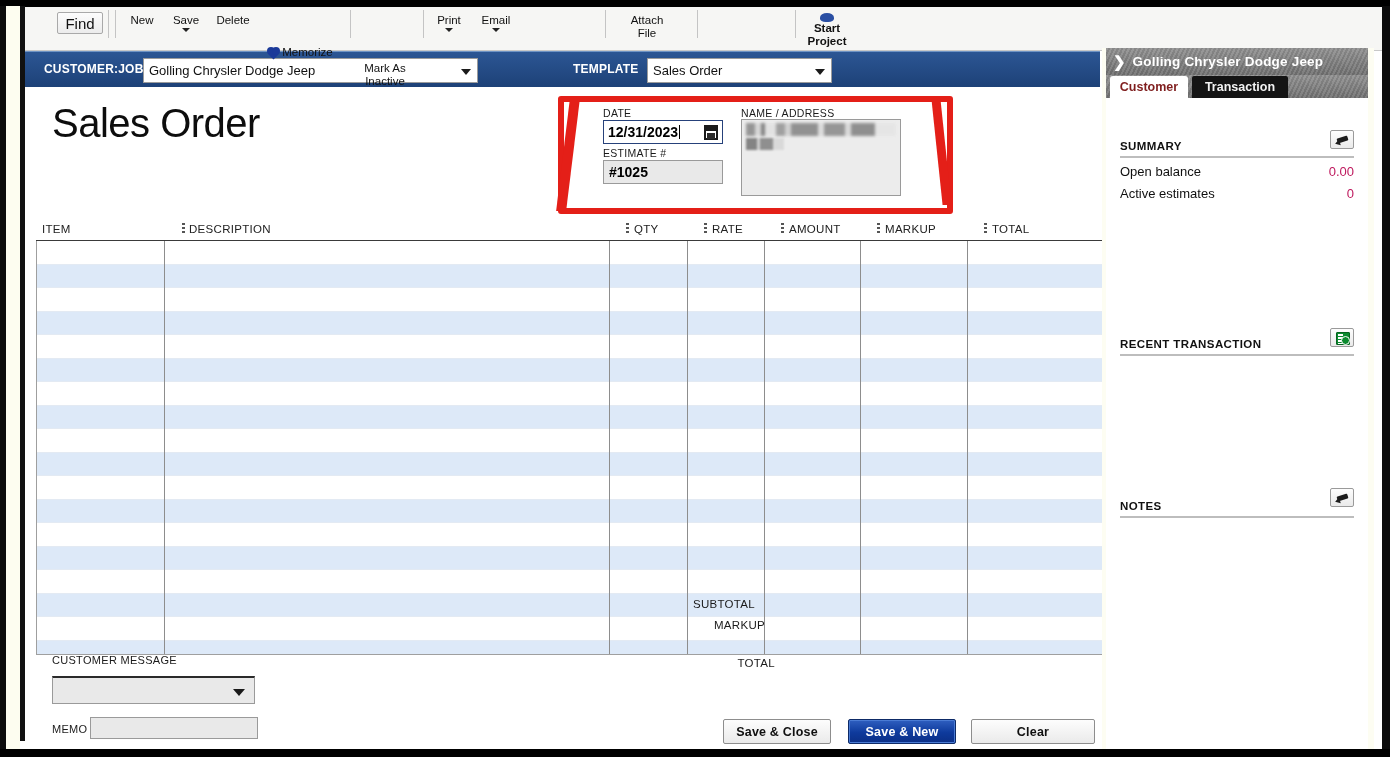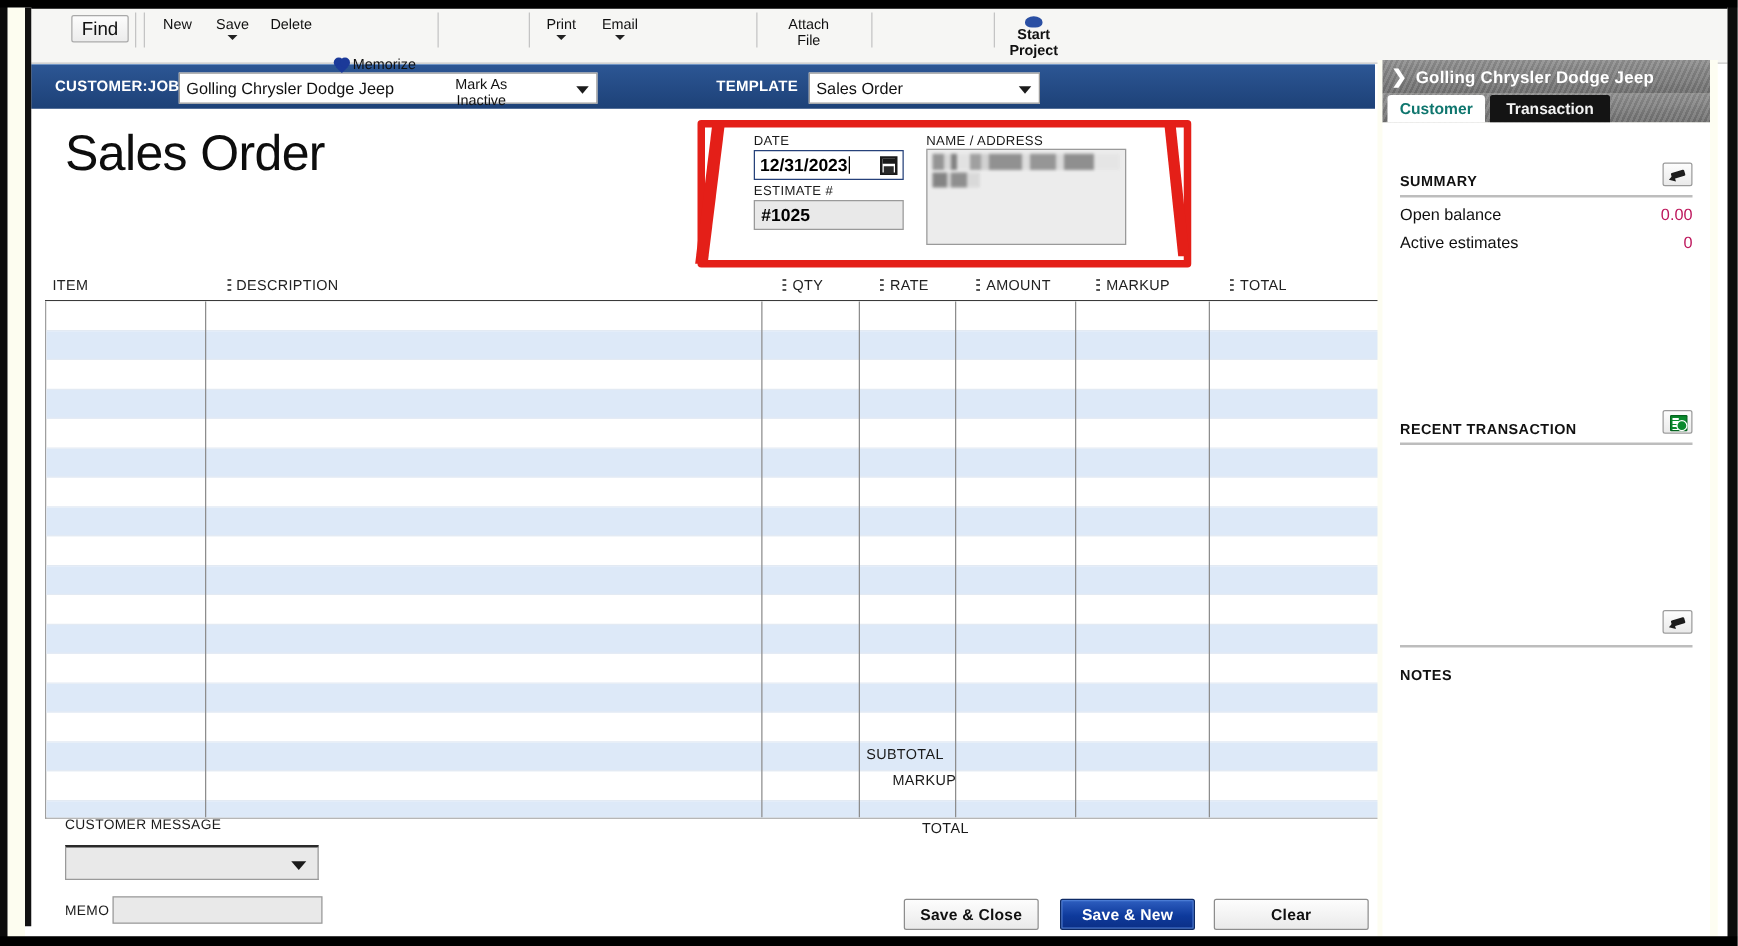--- a/index.html
+++ b/index.html
@@ -259,21 +259,21 @@
     background:
       repeating-linear-gradient(115deg, rgba(255,255,255,.10) 0 2px, rgba(0,0,0,.05) 2px 4px),
       linear-gradient(#8f8f8f,#6f6f6f);
   }
   .rp-tab {
     position:absolute; top:1px; height:22px;
     display:flex; align-items:center; justify-content:center;
     font-size:12.5px; font-weight:bold;
   }
   .rp-tab.active {
-    left:4px; width:78px; background:#ffffff; color:#0f766e;
+    left:4px; width:78px; background:#ffffff; color:#7f1d1d;
     border-radius:3px 3px 0 0;
   }
   .rp-tab.inactive {
     left:86px; width:96px; background:#141414; color:#f2f2f2;
     border-radius:2px 2px 0 0;
   }
   .rp-content {
     position:absolute; left:4px; top:50px; width:262px; height:652px;
     background:#ffffff;
   }
@@ -538,21 +538,21 @@
         <span>Active estimates</span>
         <span class="val">0</span>
       </div>
 
       <div class="rp-section" style="top:240px;">RECENT TRANSACTION</div>
       <div class="icon-btn" style="right:14px; top:230px;">
           <span class="xlicon"></span>
         </div>
       <div class="rp-rule" style="top:256px;"></div>
 
-      <div class="rp-section" style="top:402px;margin-top:35px;">NOTES</div>
+      <div class="rp-section" style="top:402px;">NOTES</div>
       <div class="icon-btn" style="right:14px; top:390px;">
           <span class="pencil"></span>
         </div>
       <div class="rp-rule" style="top:418px;"></div>
     </div>
   </div>
 
 </div>
 
 </body></html>

